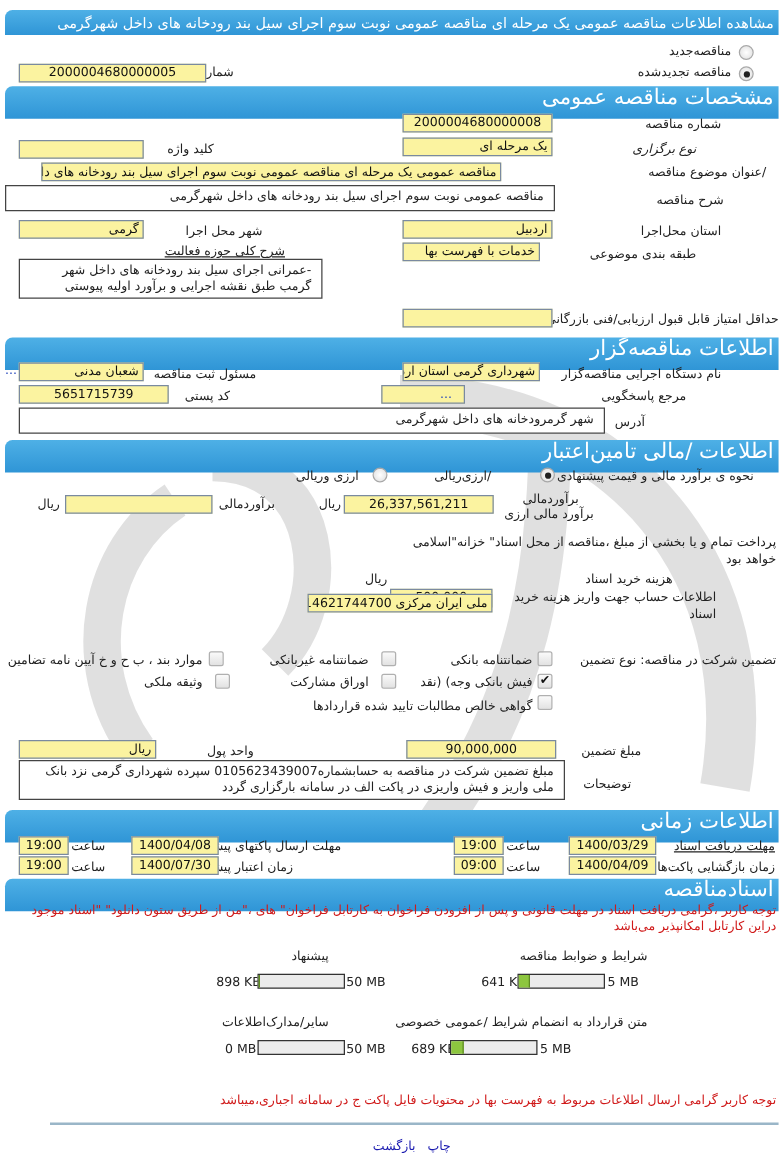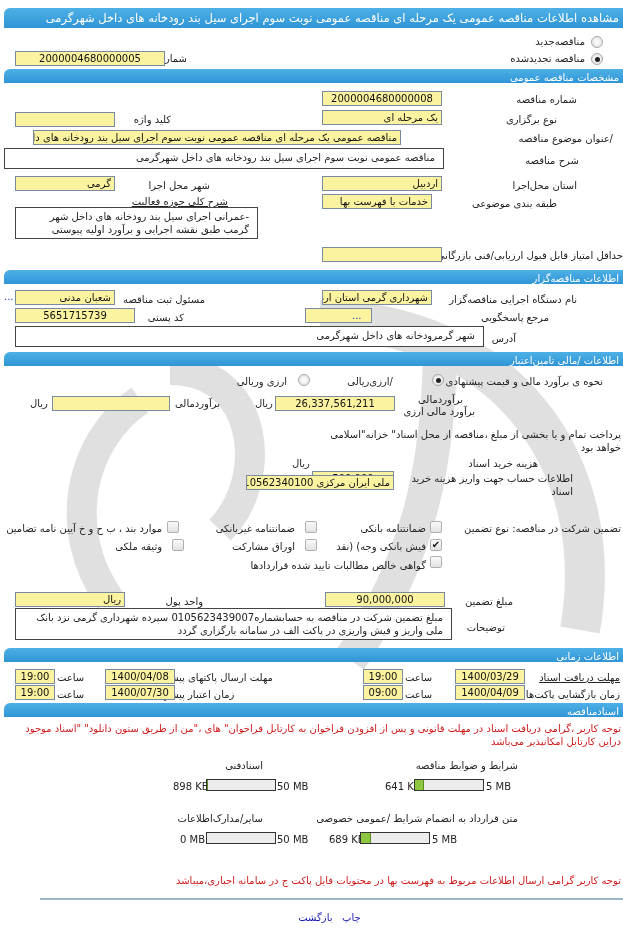--- a/index.html
+++ b/index.html
@@ -1,22 +1,22 @@
 <!DOCTYPE html>
 <html><head>
 <meta charset="utf-8">
 <style>
   * { box-sizing: border-box; margin: 0; padding: 0; }
   html, body { width: 623px; height: 939px; overflow: hidden; background: #ffffff; }
   body { font-family: "DejaVu Sans", sans-serif; font-size: 10px; color: #222; position: relative; direction: rtl; }
   .abs { position: absolute; margin-left: 36px; }
   .hdr {
-    position: absolute; left: 4px; right: 0; height: 14px;
+    position: absolute; left: 4px; right: 0; height: 26px;
     background: linear-gradient(#4eb0e6, #2f95d6);
-    color: #fff; font-size: 10px; line-height: 18px; padding-right: 4px;
+    color: #fff; font-size: 17px; line-height: 18px; padding-right: 4px;
     border-radius: 6px 0 0 0; white-space: nowrap; overflow: hidden;
   }
   .hdr.title { top: 8px; height: 20px; line-height: 20px; font-size: 11.5px; }
   .lbl { position: absolute; white-space: nowrap; font-size: 10px; color: #222; }
   .inp {
     position: absolute; height: 15px; background: #fbf3a0; border: 1px solid #7a8aa0;
     font-size: 10px; line-height: 13px; padding: 0 3px; white-space: nowrap; overflow: hidden;
     color: #111;
   }
   .inp.ltr { direction: ltr; text-align: center; }
@@ -64,21 +64,21 @@
 <div class="radio on" style="right:20px;top:53px;"></div>
 <div class="lbl" style="right:38px;top:53px;">مناقصه تجدیدشده</div>
 <div class="lbl" style="right:436px;top:53px;">شماره  مناقصه قبلی</div>
 <div class="inp ltr" style="left:15px;top:51px;width:150px;">2000004680000005</div>
 
 <div class="hdr" style="top:69px;">مشخصات مناقصه عمومی</div>
 
 <div class="lbl" style="right:46px;top:94px;">شماره مناقصه</div>
 <div class="inp ltr" style="left:322px;top:91px;width:120px;">2000004680000008</div>
 
-<div class="lbl" style="right:66px;top:114px;">نوع برگزاری</div>
+<div class="lbl" style="right:66px;top:114px;font-style:italic;">نوع برگزاری</div>
 <div class="inp" style="left:322px;top:110px;width:120px;">یک مرحله ای</div>
 <div class="lbl" style="right:452px;top:114px;">کلید واژه</div>
 <div class="inp" style="left:15px;top:112px;width:100px;"></div>
 
 <div class="lbl" style="right:10px;top:133px;">/عنوان  موضوع مناقصه</div>
 <div class="inp" style="left:33px;top:130px;width:368px;">مناقصه عمومی یک مرحله ای مناقصه عمومی نوبت سوم  اجرای سیل بند رودخانه های داخل</div>
 
 <div class="lbl" style="right:44px;top:155px;">شرح مناقصه</div>
 <div class="box" style="left:4px;top:148px;width:440px;height:21px;">مناقصه عمومی نوبت  سوم اجرای سیل بند رودخانه های داخل شهرگرمی</div>
 
@@ -128,21 +128,21 @@
 <div class="inp" style="left:52px;top:396px;width:118px;"></div>
 <div class="lbl" style="left:30px;top:398px;">ریال</div>
 
 <div class="lbl" style="right:2px;top:428px;width:300px;white-space:normal;line-height:13px;">پرداخت تمام و یا بخشی از مبلغ ،مناقصه از محل اسناد" خزانه"اسلامی خواهد بود</div>
 
 <div class="lbl" style="right:85px;top:458px;">هزینه خرید اسناد</div>
 <div class="inp ltr" style="left:312px;top:471px;width:82px;">500,000</div>
 <div class="lbl" style="left:292px;top:458px;">ریال</div>
 
 <div class="lbl" style="right:50px;top:472px;width:165px;white-space:normal;line-height:13px;">اطلاعات حساب جهت واریز هزینه خرید اسناد</div>
-<div class="inp" style="left:246px;top:475px;width:148px;">ملی ایران مرکزی 10562340100</div>
+<div class="inp" style="left:246px;top:475px;width:148px;">ملی ایران مرکزی 14621744700</div>
 
 <div class="lbl" style="right:2px;top:523px;">تضمین شرکت در مناقصه:   نوع    تضمین</div>
 <div class="cb" style="left:430px;top:521px;"></div>
 <div class="lbl" style="right:197px;top:523px;">ضمانتنامه  بانکی</div>
 <div class="cb" style="left:305px;top:521px;"></div>
 <div class="lbl" style="right:328px;top:523px;">ضمانتنامه  غیربانکی</div>
 <div class="cb" style="left:167px;top:521px;"></div>
 <div class="lbl" style="right:461px;top:523px;">موارد  بند ، ب ح و خ آیین نامه تضامین</div>
 
 <div class="cb" style="left:430px;top:539px;">✔</div>
@@ -189,21 +189,21 @@
 <div class="hdr" style="top:703px;">اسنادمناقصه</div>
 <div class="lbl red" style="right:2px;top:722px;width:620px;white-space:normal;line-height:13px;">توجه کاربر ،گرامی دریافت اسناد در مهلت قانونی و پس از افزودن فراخوان به کارتابل فراخوان" های ،"من از طریق ستون دانلود" "اسناد موجود دراین کارتابل امکانپذیر می‌باشد</div>
 
 <div class="lbl" style="right:105px;top:760px;">شرایط و ضوابط مناقصه</div>
 <div class="sz" style="left:385px;top:781px;">641 KB</div>
 <div class="bar" style="left:414px;top:779px;width:70px;">
     <div class="fill" style="width:13%;"></div>
   </div>
 <div class="sz" style="left:486px;top:781px;">5 MB</div>
 
-<div class="lbl" style="right:360px;top:760px;">اسنادفنی</div>
+<div class="lbl" style="right:360px;top:760px;">پیشنهاد</div>
 <div class="sz" style="left:173px;top:781px;">898 KB</div>
 <div class="bar" style="left:206px;top:779px;width:70px;">
     <div class="fill" style="width:2%;"></div>
   </div>
 <div class="sz" style="left:277px;top:781px;">50 MB</div>
 
 <div class="lbl" style="right:105px;top:813px;">متن قرارداد به  انضمام شرایط /عمومی خصوصی</div>
 <div class="sz" style="left:329px;top:834px;">689 KB</div>
 <div class="bar" style="left:360px;top:832px;width:70px;">
     <div class="fill" style="width:14%;"></div>

